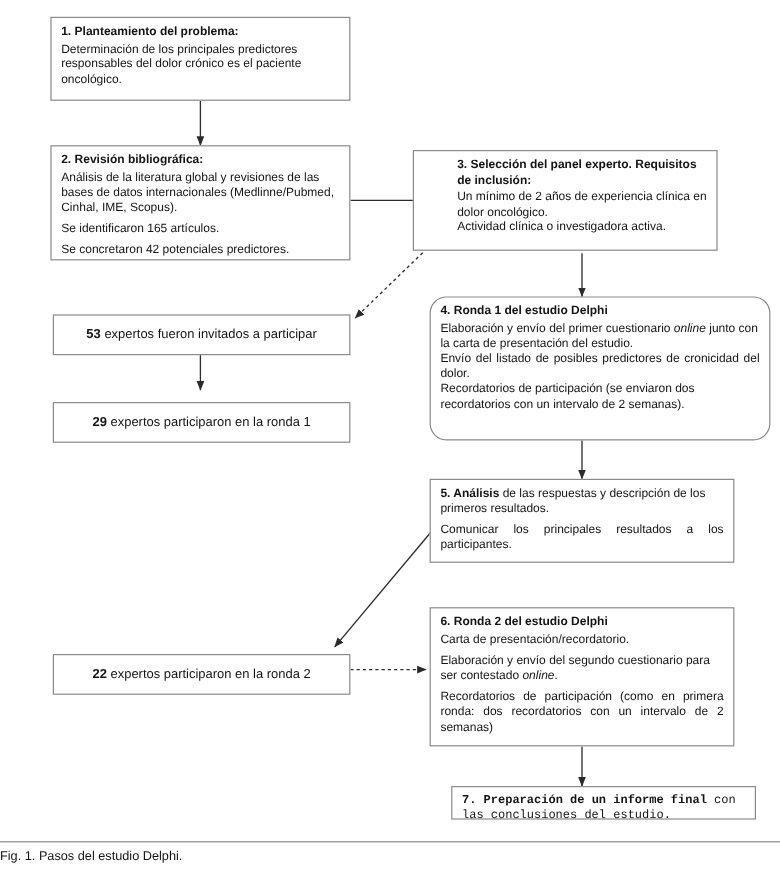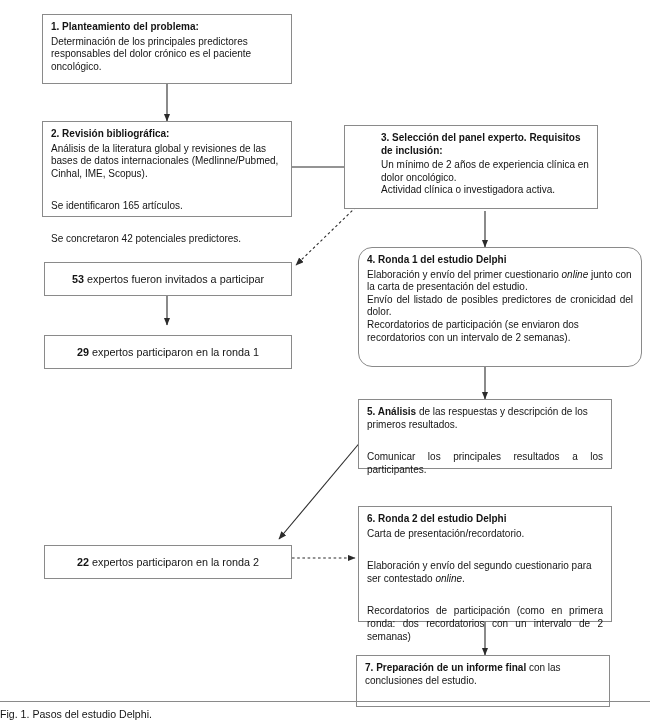--- a/index.html
+++ b/index.html
@@ -39,21 +39,21 @@
     margin: 0;
     font-size: 10px;
     line-height: 12.6px;
     color: #141414;
   }
   .node p.head {
     font-weight: bold;
     margin-bottom: 2px;
   }
   .node p.gap {
-    margin-top: 20px;
+    margin-top: 5px;
   }
   .node p.just {
     text-align: justify;
     text-align-last: left;
   }
   .node b { font-weight: bold; }
   .node i { font-style: italic; }
 
   
   .node.count {
@@ -148,21 +148,21 @@
     <p class="gap just">Comunicar los principales resultados a los participantes.</p>
   </div>
 
   <div class="node" style="left:358px; top:506px; width:254px; height:116px;">
     <p class="head">6. Ronda 2 del estudio Delphi</p>
     <p>Carta de presentación/recordatorio.</p>
     <p class="gap"><span>Elaboración y envío del segundo cuestionario para ser contestado </span><i>online</i><span>.</span></p>
     <p class="gap just">Recordatorios de participación (como en primera ronda: dos recordatorios con un intervalo de 2 semanas)</p>
   </div>
 
-  <div class="node" style="left:356px; top:655px; width:254px; height:52px;">
+  <div class="node" style="left:376px; top:655px; width:254px; height:28px;font-family:Liberation Mono, monospace;">
     <p><b>7. </b><b>Preparación de un informe final</b><span> con las conclusiones del estudio.</span></p>
   </div>
 
   <div class="node count" style="left:44px; top:262px; width:248px; height:27px;">
     <p><b>53</b><span> expertos fueron invitados a participar</span></p>
   </div>
 
   <div class="node count" style="left:44px; top:335px; width:248px; height:27px;">
     <p><b>29</b><span> expertos participaron en la ronda 1</span></p>
   </div>

